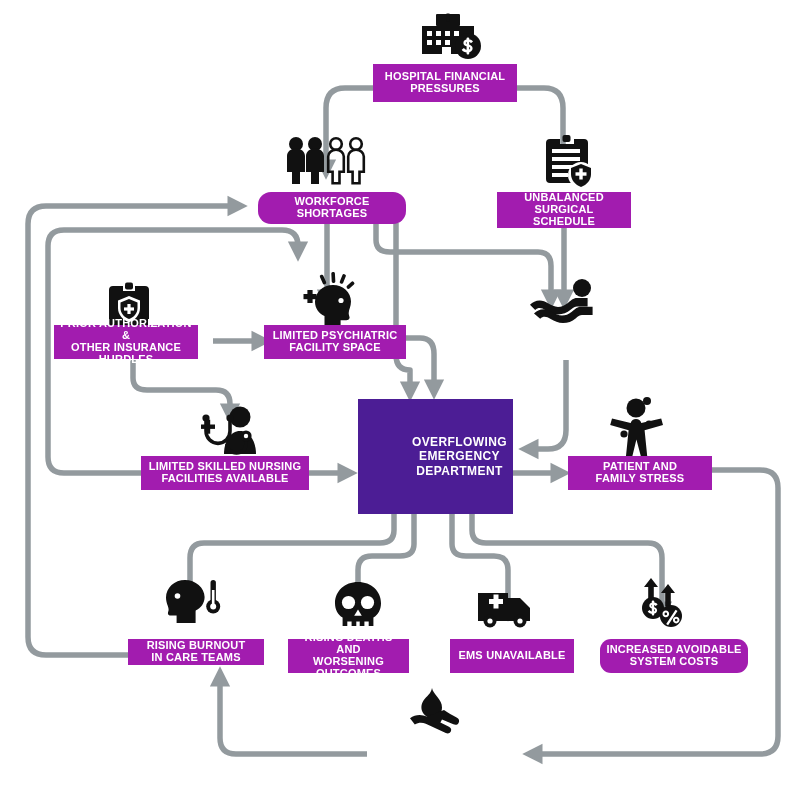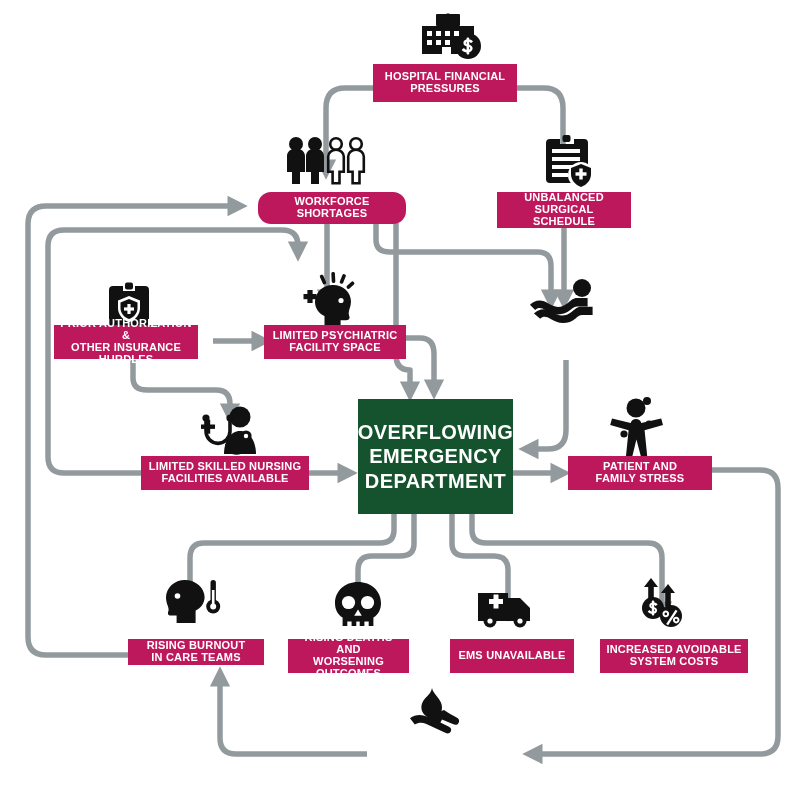--- a/index.html
+++ b/index.html
@@ -9,23 +9,23 @@
 
   svg.wires{position:absolute;left:0;top:0;width:800px;height:790px;
             pointer-events:none;}
 
   .node{position:absolute;box-sizing:border-box;display:flex;
         align-items:center;justify-content:center;text-align:center;
         color:#ffffff;font-weight:700;letter-spacing:.2px;
         line-height:1.08;text-transform:uppercase;
         font-size:11px;padding:3px 6px;
         font-family:"Liberation Sans","DejaVu Sans",sans-serif;}
-  .node.blue{background:#be185d;}
-  .node.center{background:#14532d;font-size:20px;line-height:1.22;
-               letter-spacing:.4px;}
+  .node.blue{background:#a21caf;}
+  .node.center{background:#4c1d95;font-size:12px;line-height:1.22;
+               letter-spacing:.4px;justify-content:flex-end;}
   .node span{display:block;}
 
   .icon{position:absolute;display:flex;align-items:flex-end;
         justify-content:center;}
   .icon svg{display:block;}
 </style>
 </head>
 <body>
 
 <div id="stage">
@@ -358,21 +358,21 @@
       <span>WORSENING OUTCOMES</span>
     </div>
   </div>
 
   <div class="node blue" style="left:450px;top:639px;width:124px;height:34px;">
     <div>
       <span>EMS UNAVAILABLE</span>
     </div>
   </div>
 
-  <div class="node blue" style="left:600px;top:639px;width:148px;height:34px;">
+  <div class="node blue" style="left:600px;top:639px;width:148px;height:34px;border-radius:11px;">
     <div>
       <span>INCREASED AVOIDABLE</span>
       <span>SYSTEM COSTS</span>
     </div>
   </div>
 
 
 </div>
 
 </body></html>

